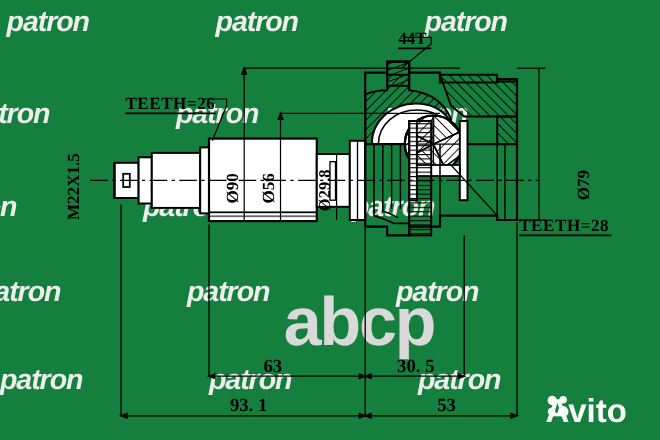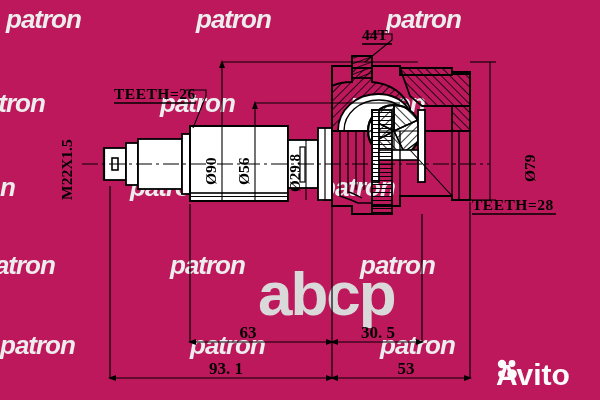--- a/index.html
+++ b/index.html
@@ -1,18 +1,18 @@
 <!DOCTYPE html>
 <html><head>
 <meta charset="utf-8">
 <style>
   html,body{margin:0;padding:0;background:#ffffff;}
   body{width:600px;height:400px;overflow:hidden;
        font-family:"Liberation Serif",serif;}
-  #stage{position:relative;width:600px;height:400px;background:#be185d;}
+  #stage{position:relative;width:600px;height:400px;background:#15803d;}
   #stage svg{position:absolute;left:0;top:0;}
   .wm{position:absolute;pointer-events:none;user-select:none;}
   .wm-patron{color:#ededed;font-family:"Liberation Sans",sans-serif;
              font-weight:bold;font-style:italic;font-size:26px;letter-spacing:-1px;}
   .wm-patron .sw{display:inline-block;}
   .wm-abcp{color:#d9d9d9;font-family:"Liberation Sans",sans-serif;
            font-weight:bold;font-size:62px;letter-spacing:-2px;}
   .wm-avito{color:#fbfbfb;font-family:"Liberation Sans",sans-serif;
             font-weight:bold;font-size:30px;}
 </style>

